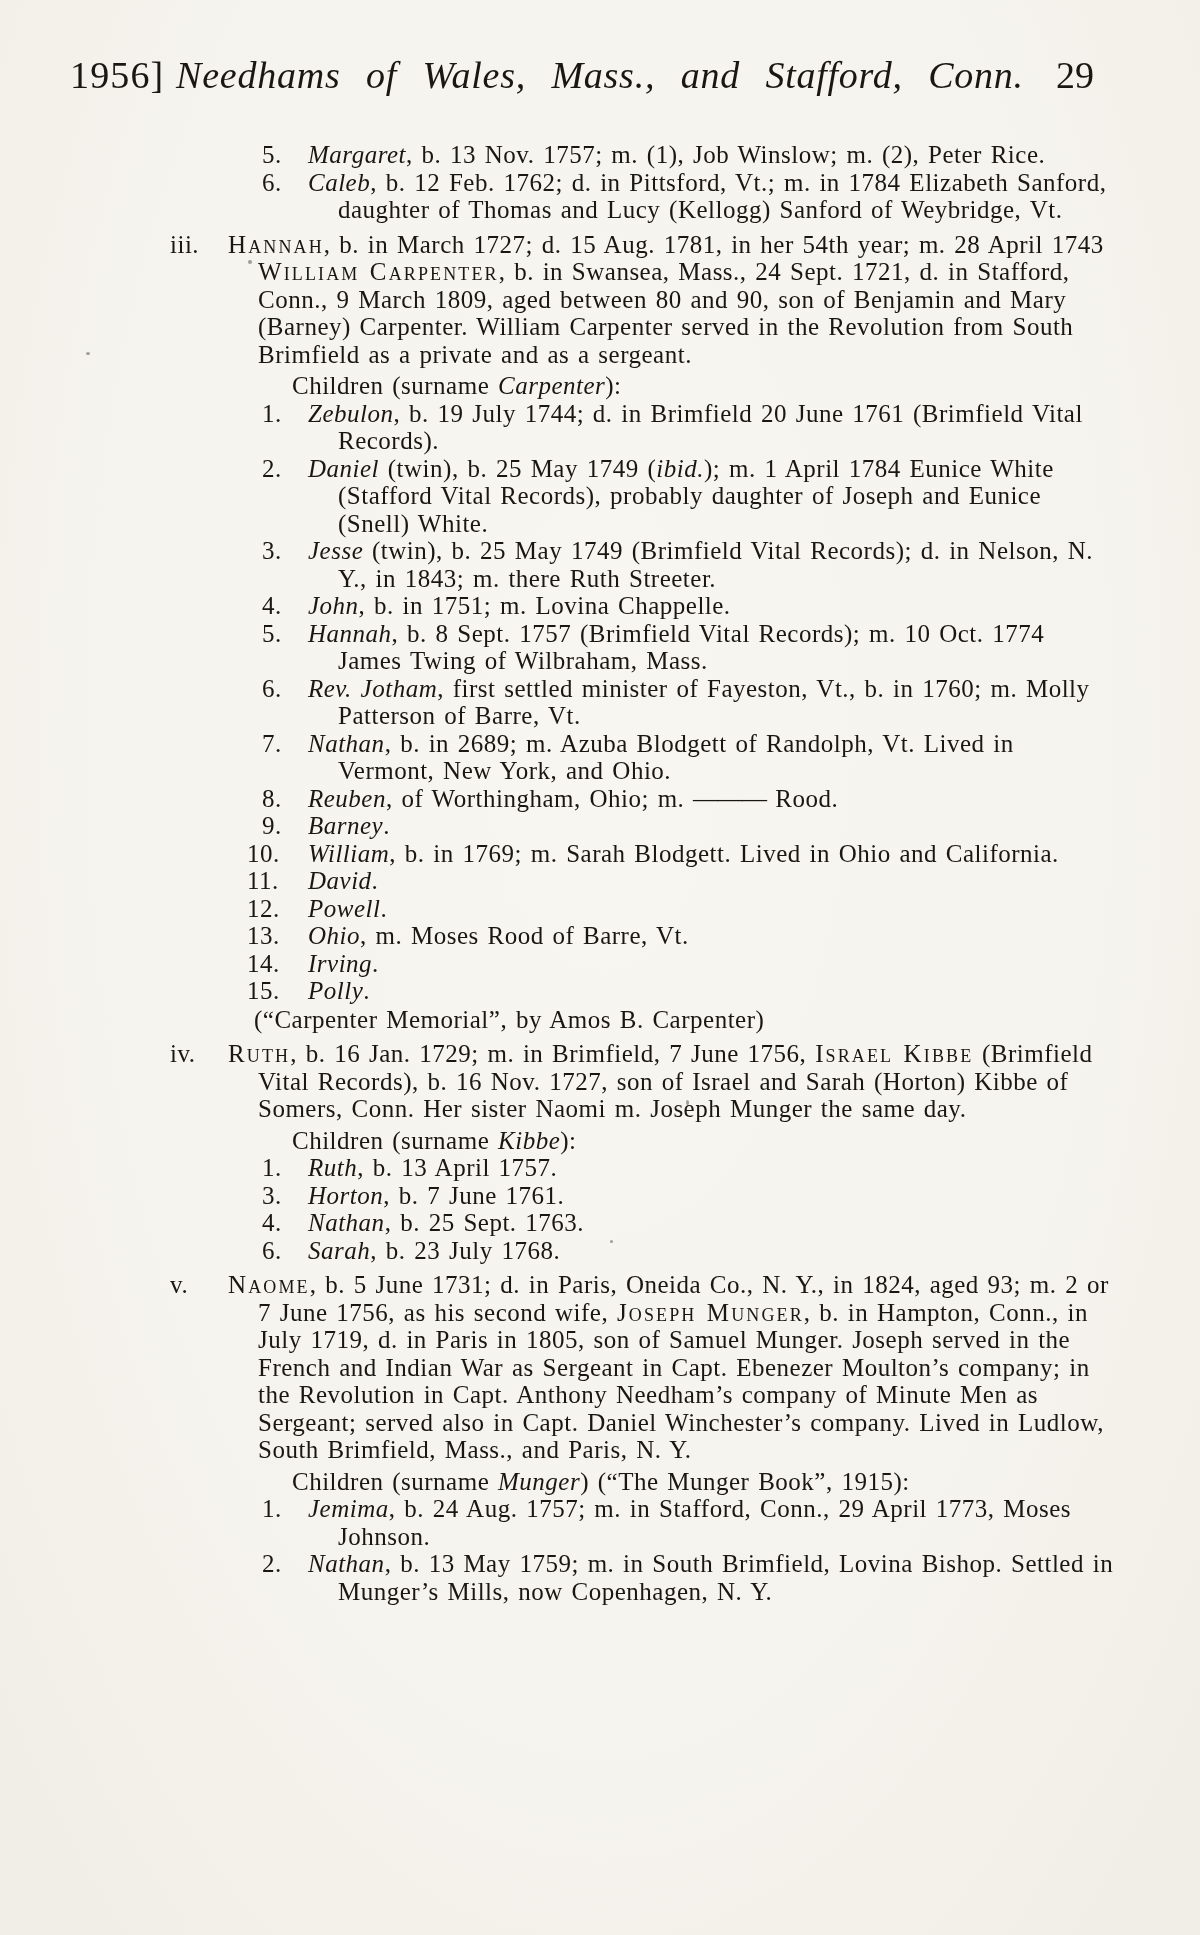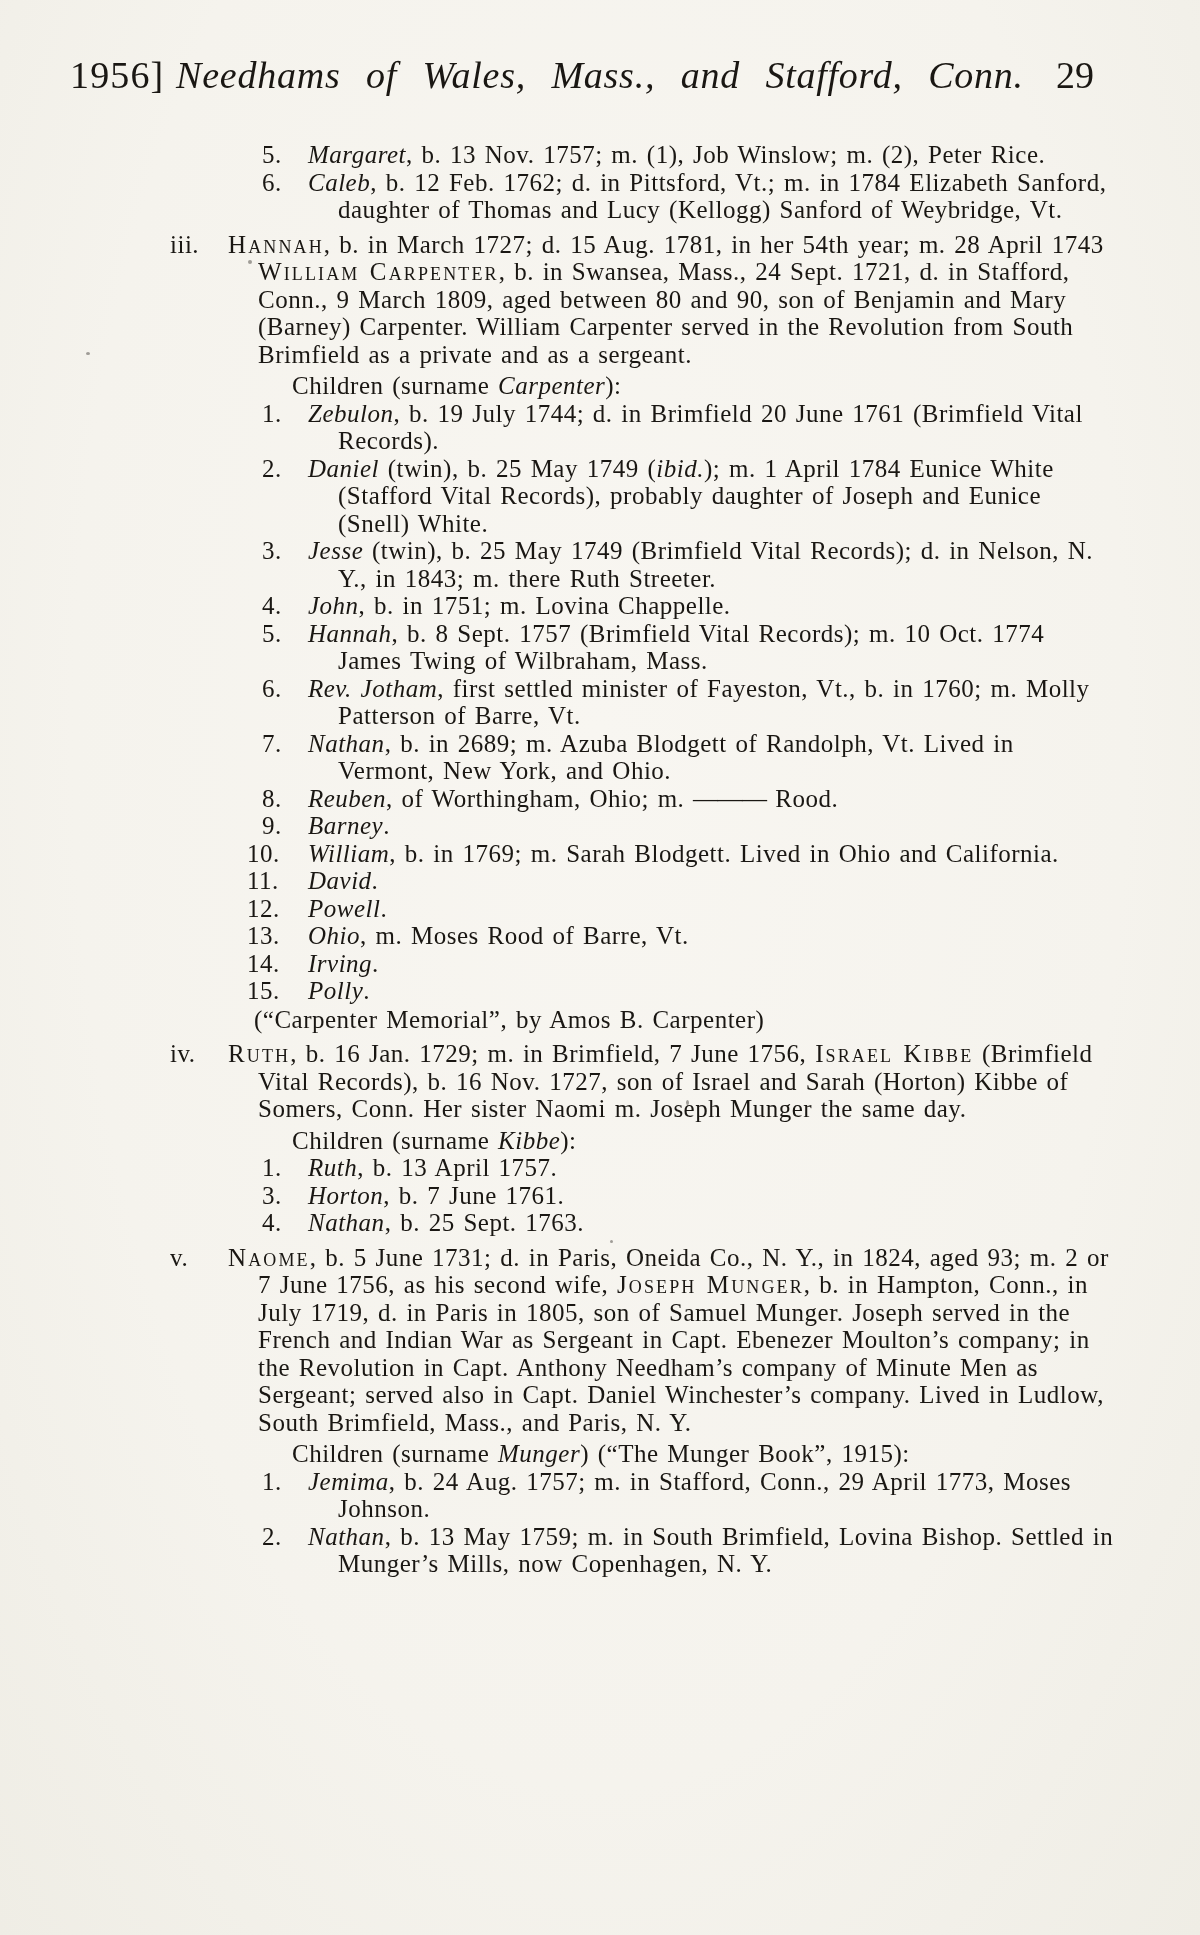--- a/index.html
+++ b/index.html
@@ -69,20 +69,21 @@
       <div class="para child"><span class="num w2">12.</span><span class="seg-i">Powell</span><span class="seg-n">.</span></div>
       <div class="para child"><span class="num w2">13.</span><span class="seg-i">Ohio</span><span class="seg-n">, m. Moses Rood of Barre, Vt.</span></div>
       <div class="para child"><span class="num w2">14.</span><span class="seg-i">Irving</span><span class="seg-n">.</span></div>
       <div class="para child"><span class="num w2">15.</span><span class="seg-i">Polly</span><span class="seg-n">.</span></div>
       <div class="para cite"><span class="seg-n">(“Carpenter Memorial”, by Amos B. Carpenter)</span></div>
       <div class="para entry"><span class="num">iv.</span><span class="seg-sc">Ruth</span><span class="seg-n">, b. 16 Jan. 1729; m. in Brimfield, 7 June 1756, </span><span class="seg-sc">Israel Kibbe</span><span class="seg-n"> (Brimfield Vital Records), b. 16 Nov. 1727, son of Israel and Sarah (Horton) Kibbe of Somers, Conn.  Her sister Naomi m. Joseph Munger the same day.</span></div>
       <div class="para chhead"><span class="seg-n">Children (surname </span><span class="seg-i">Kibbe</span><span class="seg-n">):</span></div>
       <div class="para child"><span class="num">1.</span><span class="seg-i">Ruth</span><span class="seg-n">, b. 13 April 1757.</span></div>
       <div class="para child"><span class="num">3.</span><span class="seg-i">Horton</span><span class="seg-n">, b. 7 June 1761.</span></div>
       <div class="para child"><span class="num">4.</span><span class="seg-i">Nathan</span><span class="seg-n">, b. 25 Sept. 1763.</span></div>
+      <div class="para child"><span class="num">6.</span><span class="seg-i">Sarah</span><span class="seg-n">, b. 23 July 1768.</span></div>
       <div class="para entry"><span class="num">v.</span><span class="seg-sc">Naome</span><span class="seg-n">, b. 5 June 1731; d. in Paris, Oneida Co., N. Y., in 1824, aged 93; m. 2 or 7 June 1756, as his second wife, </span><span class="seg-sc">Joseph Munger</span><span class="seg-n">, b. in Hampton, Conn., in July 1719, d. in Paris in 1805, son of Samuel Munger.  Joseph served in the French and Indian War as Sergeant in Capt. Ebenezer Moulton’s company; in the Revolution in Capt. Anthony Needham’s company of Minute Men as Sergeant; served also in Capt. Daniel Winchester’s company.  Lived in Ludlow, South Brimfield, Mass., and Paris, N. Y.</span></div>
       <div class="para chhead"><span class="seg-n">Children (surname </span><span class="seg-i">Munger</span><span class="seg-n">) (“The Munger Book”, 1915):</span></div>
       <div class="para child"><span class="num">1.</span><span class="seg-i">Jemima</span><span class="seg-n">, b. 24 Aug. 1757; m. in Stafford, Conn., 29 April 1773, Moses Johnson.</span></div>
       <div class="para child"><span class="num">2.</span><span class="seg-i">Nathan</span><span class="seg-n">, b. 13 May 1759; m. in South Brimfield, Lovina Bishop.  Settled in Munger’s Mills, now Copenhagen, N. Y.</span></div>
     </div>
 
   <div class="speck" style="left:248px;top:260px;width:4px;height:4px"></div>
   <div class="speck" style="left:86px;top:352px;width:4px;height:3px"></div>
   <div class="speck" style="left:686px;top:1100px;width:3px;height:5px"></div>
   <div class="speck" style="left:610px;top:1240px;width:3px;height:3px"></div>

